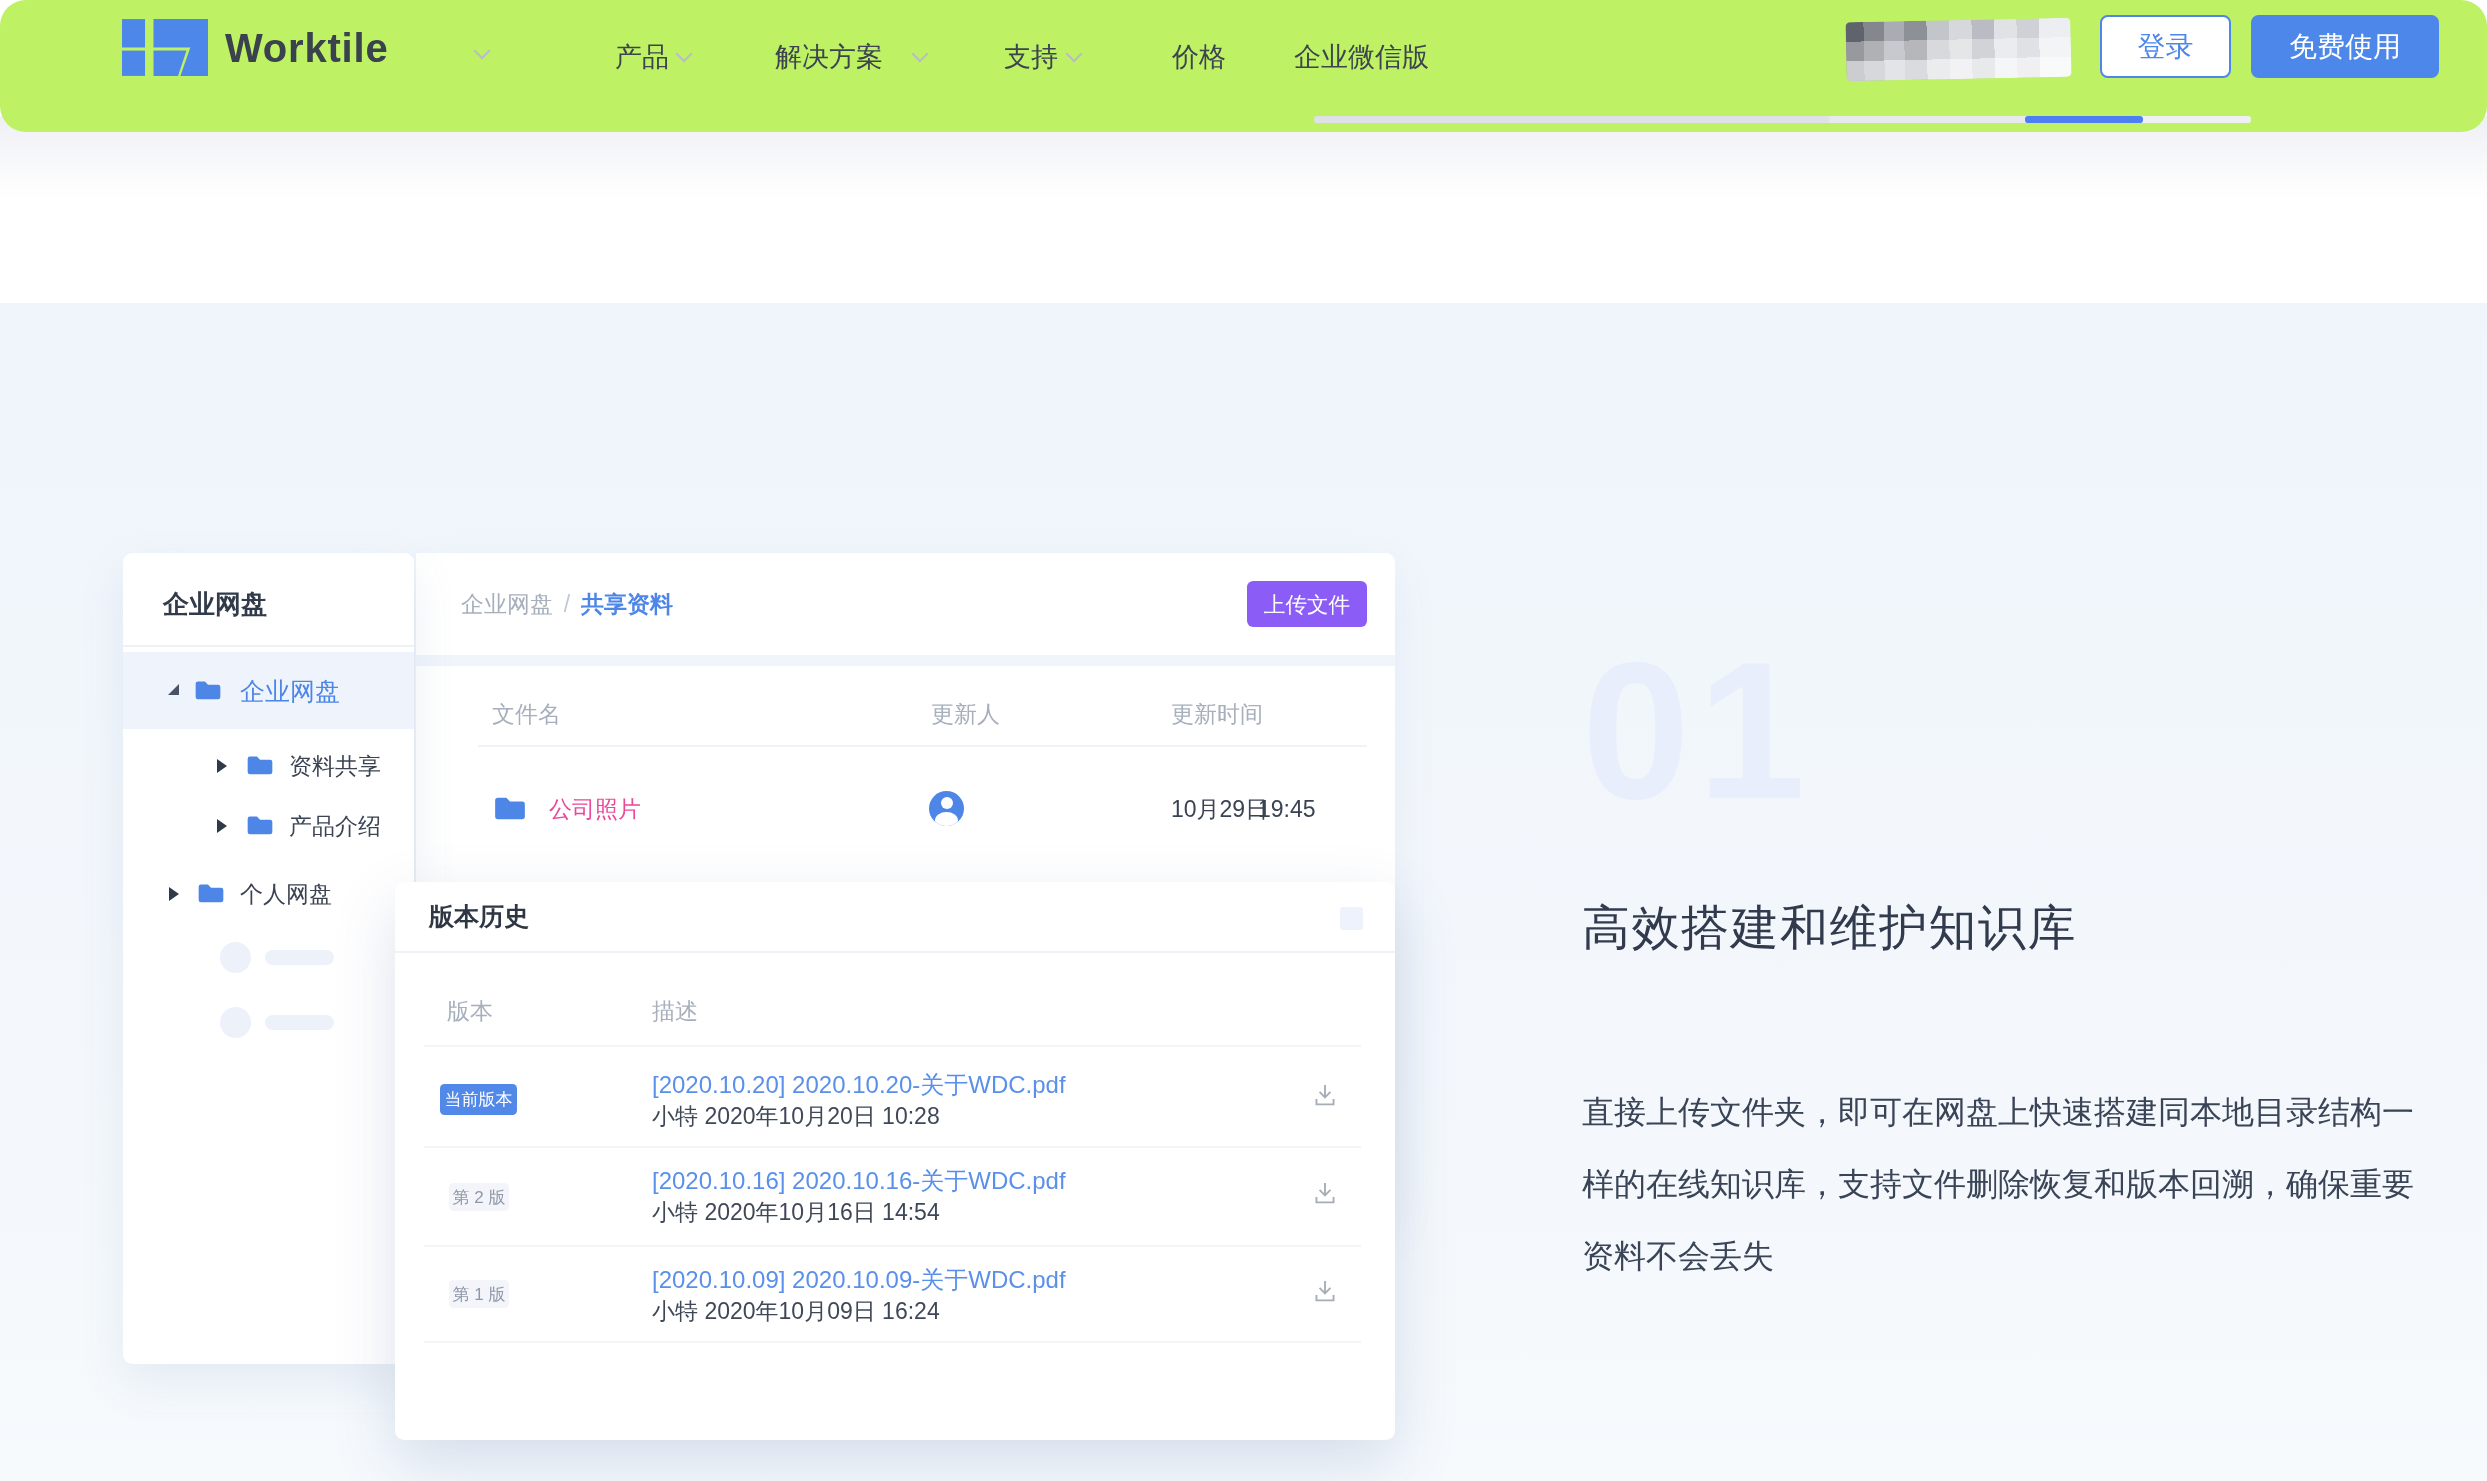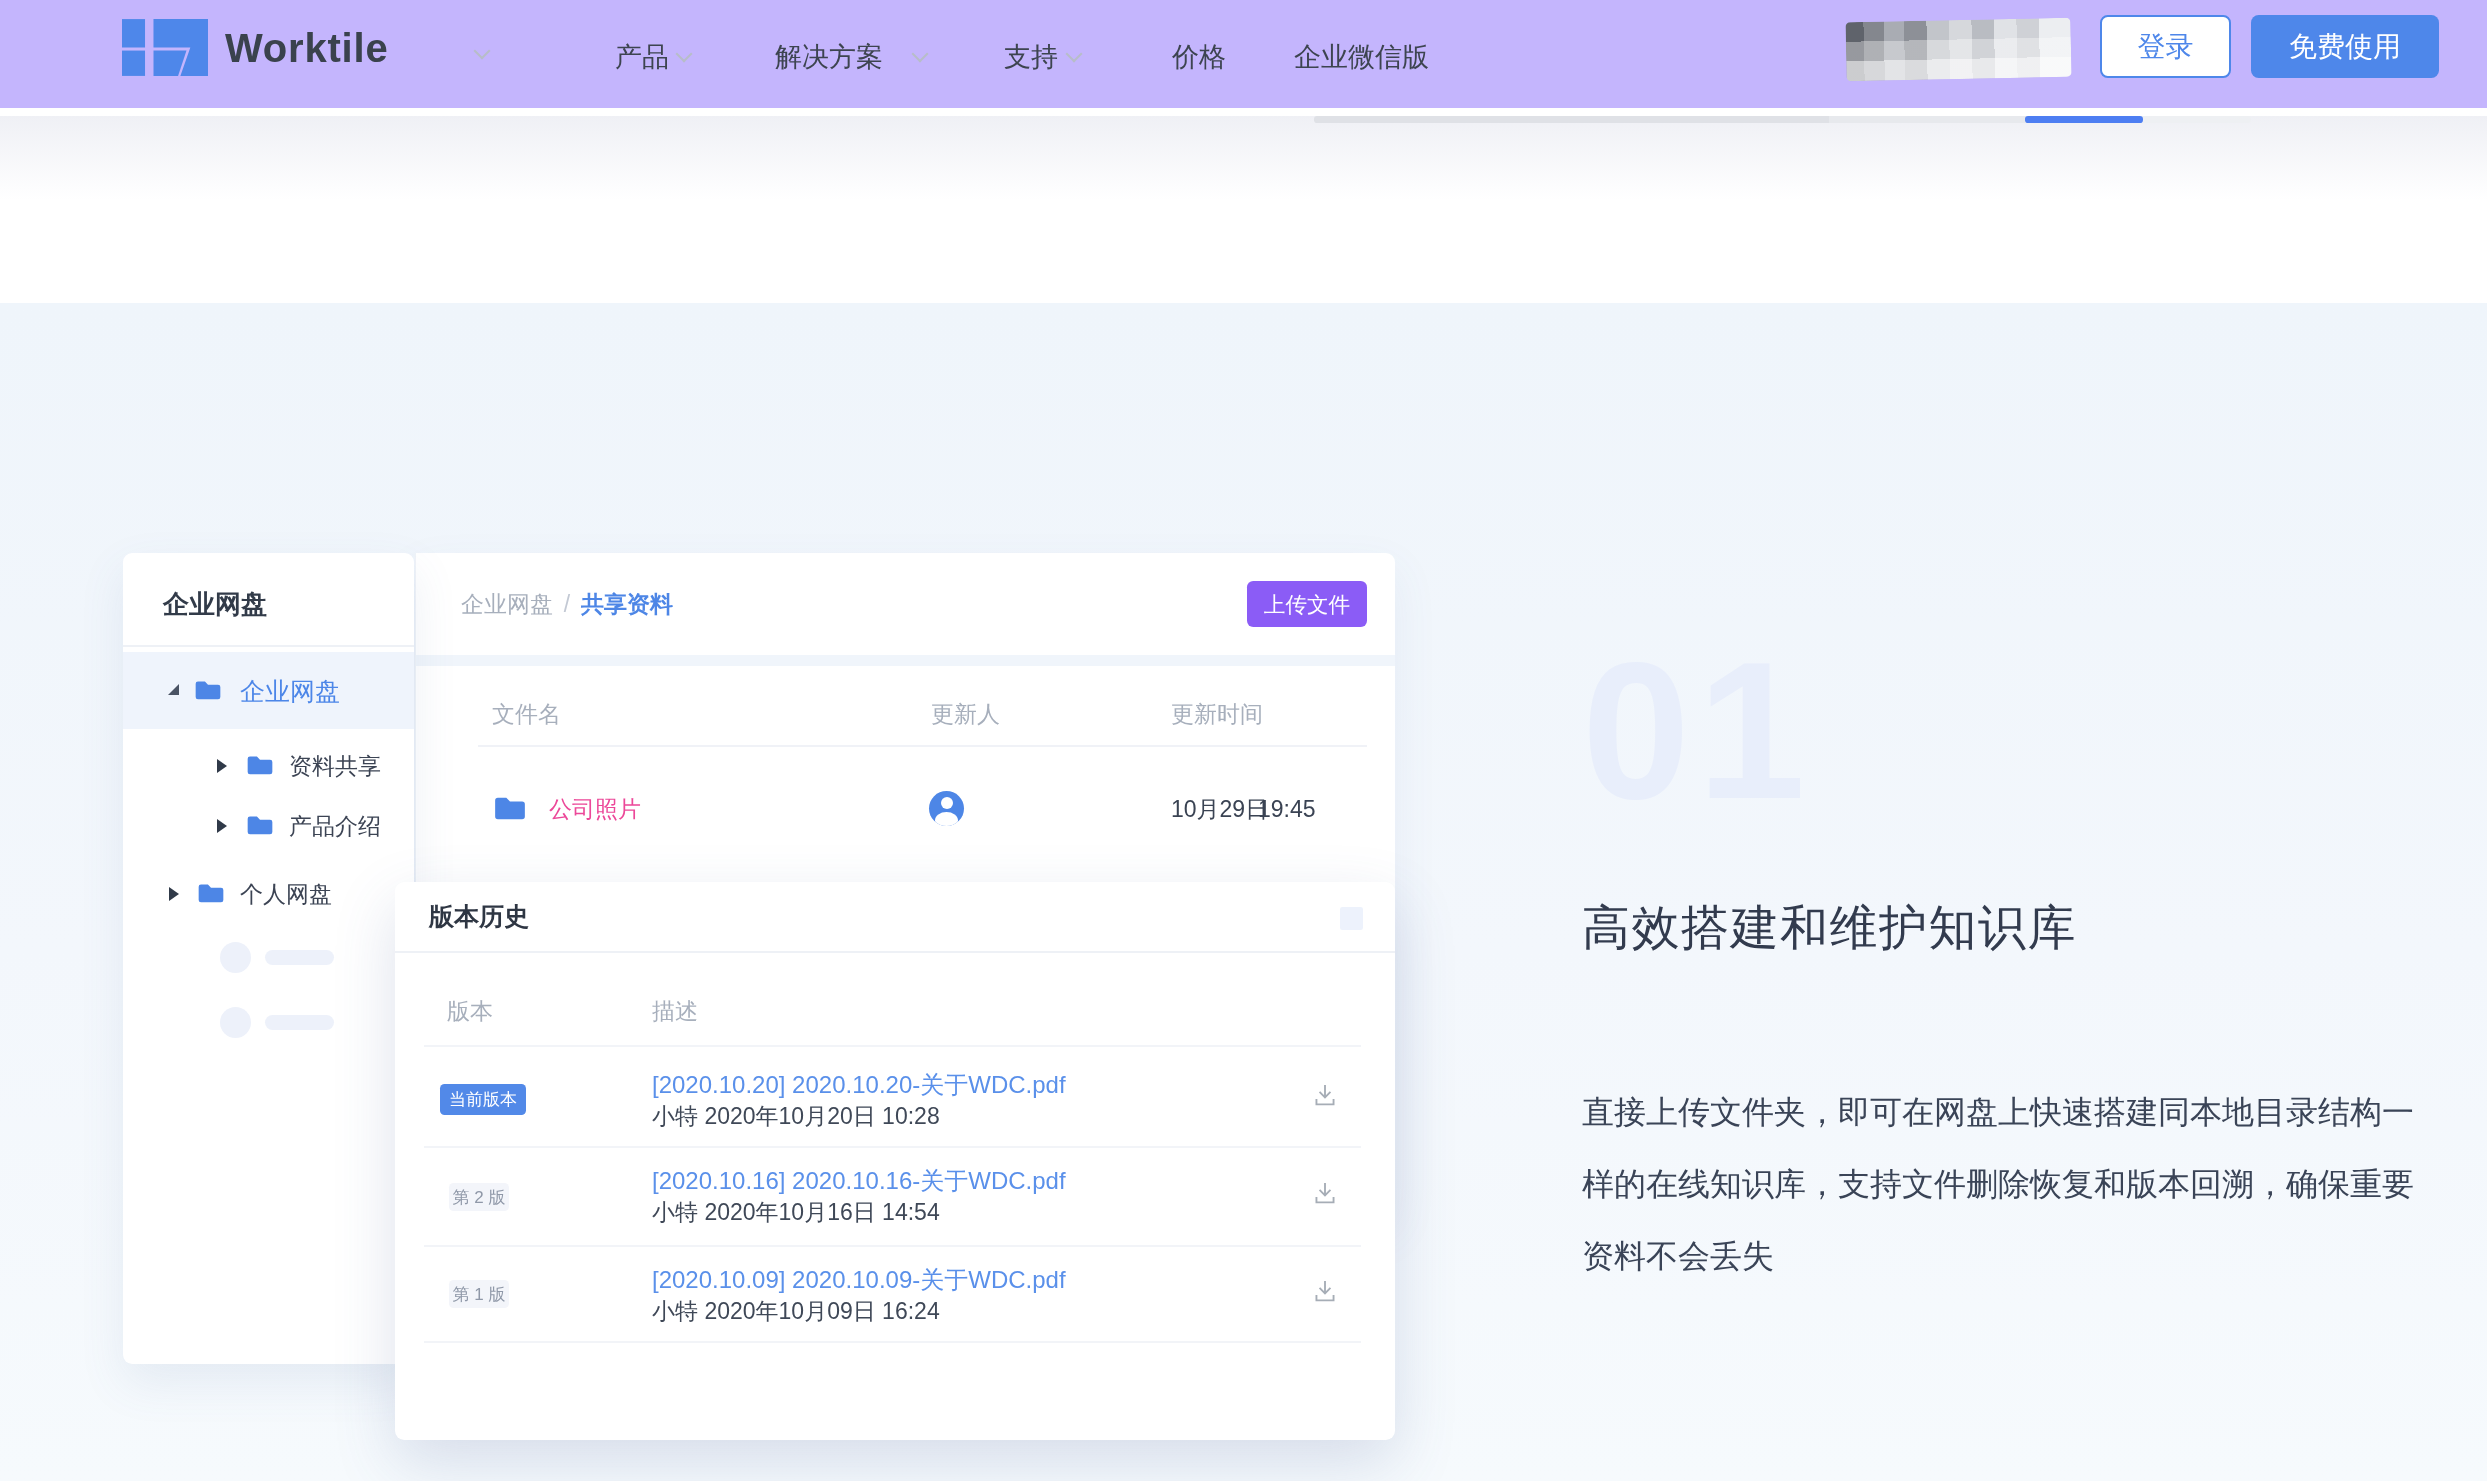--- a/index.html
+++ b/index.html
@@ -1,20 +1,20 @@
 <!DOCTYPE html>
 <html style="font-size:12.3px"><head>
 <meta charset="utf-8">
 <style>
   html,body{margin:0;padding:0;background:#fff;}
   .page{position:relative;width:2487px;height:1481px;overflow:hidden;
         font-family:"Liberation Sans","DejaVu Sans",sans-serif;background:#ffffff;}
 
   
-  .topnav{position:absolute;left:0;top:0;width:2487px;height:108px;background:#c4b5fd;z-index:20;}
+  .topnav{position:absolute;left:0;top:0;width:2487px;height:132px;background:#bef264;z-index:20;border-radius:26px;}
   .logo-icon{position:absolute;left:122px;top:18.5px;width:86px;height:57px;}
   .brand{position:absolute;left:225px;top:26px;font-size:40px;font-weight:bold;color:#3a424d;letter-spacing:0.8px;}
   .chev{display:inline-block;width:10px;height:10px;border-right:2.3px solid #b7bdc8;border-bottom:2.3px solid #b7bdc8;transform:rotate(45deg);}
   .brand-chev{position:absolute;left:476px;top:45px;}
   .nav-item{position:absolute;top:35px;font-size:27px;color:#3d4450;line-height:45px;cursor:pointer;}
   .nav-chev{position:absolute;top:48px;}
   .phone-blur{position:absolute;left:1846px;top:20px;width:225px;height:59px;transform:rotate(-1.2deg);border-radius:4.6px;overflow:hidden;
     background:
       linear-gradient(180deg, rgba(255,255,255,0) 0 33%, rgba(255,255,255,.35) 33% 66%, rgba(255,255,255,.68) 66% 100%),
       linear-gradient(90deg,#5f636b 0 8%,#84878e 8% 17%,#a9acb3 17% 26%,#8d9097 26% 36%,#c2c5ca 36% 46%,#d6d8dc 46% 56%,#b9bcc2 56% 66%,#e0e2e6 66% 76%,#cfd1d6 76% 86%,#eceef1 86% 100%);}
@@ -73,21 +73,21 @@
     box-shadow:0 23px 62px rgba(70,95,150,.18);z-index:5;}
   .vh-title{position:absolute;left:34px;top:0;height:69px;display:flex;align-items:center;font-size:25px;font-weight:600;color:#2e3643;}
   .vh-square{position:absolute;right:32px;top:25px;width:23px;height:23px;border-radius:2.3px;background:#edf2fc;}
   .vh-divider{position:absolute;left:0;top:69px;width:100%;height:1.5px;background:#eef1f6;}
   .vh-col{position:absolute;top:111px;height:37px;line-height:37px;font-size:23px;color:#a7afbc;}
   .vh-col-ver{left:52px;} .vh-col-desc{left:257px;}
   .vh-line{position:absolute;left:29px;right:34px;height:1.5px;background:#f2f4f8;}
   .vh-link{position:absolute;left:257px;font-size:24px;color:#5a90ea;cursor:pointer;}
   .vh-meta{position:absolute;left:257px;font-size:23px;color:#3f4857;}
   .badge{position:absolute;border-radius:4.6px;display:flex;align-items:center;justify-content:center;font-size:17px;}
-  .badge.primary{left:45px;width:86px;height:31px;background:#5289e8;color:#fff;}
+  .badge.primary{left:45px;width:77px;height:31px;background:#5289e8;color:#fff;}
   .badge.plain{left:54px;width:60px;height:28px;background:#f3f5fa;color:#8f98a8;}
   .dl-icon{position:absolute;left:916px;width:28px;height:28px;cursor:pointer;}
 
   
   .watermark{position:absolute;left:1582px;top:634px;font-size:194px;line-height:1;font-weight:800;color:#e8eefb;letter-spacing:7.7px;}
   .feature-title{position:absolute;left:1582px;top:896px;font-size:48px;font-weight:500;color:#323b4e;letter-spacing:1.5px;}
   .feature-desc{position:absolute;left:1582px;top:1076px;width:863px;font-size:32px;line-height:72px;color:#3a4457;}
 </style>
 </head>
 <body>

